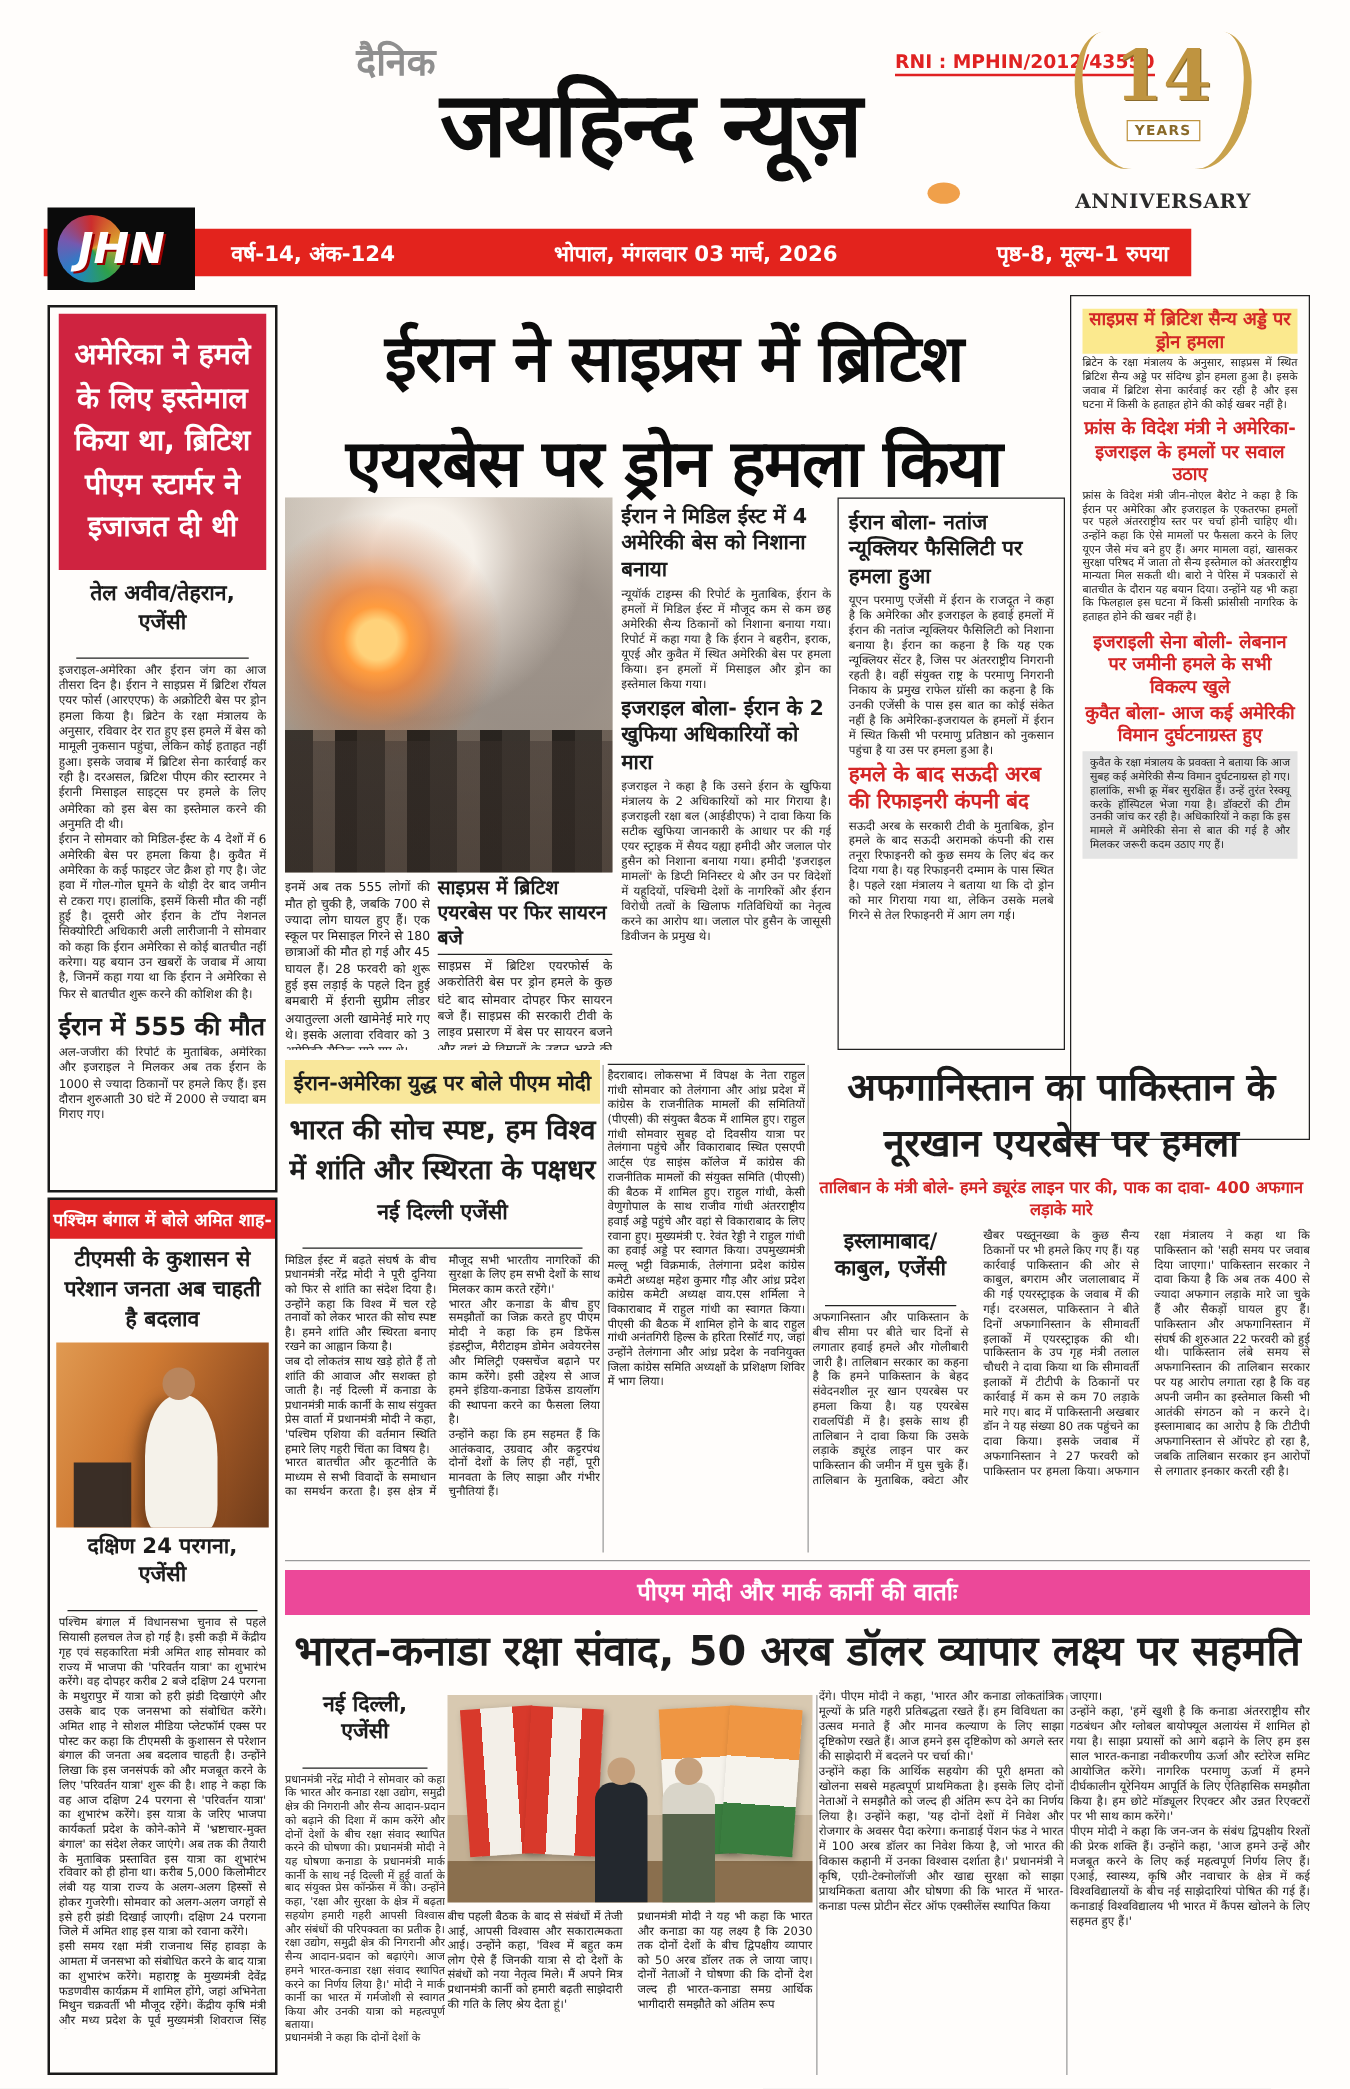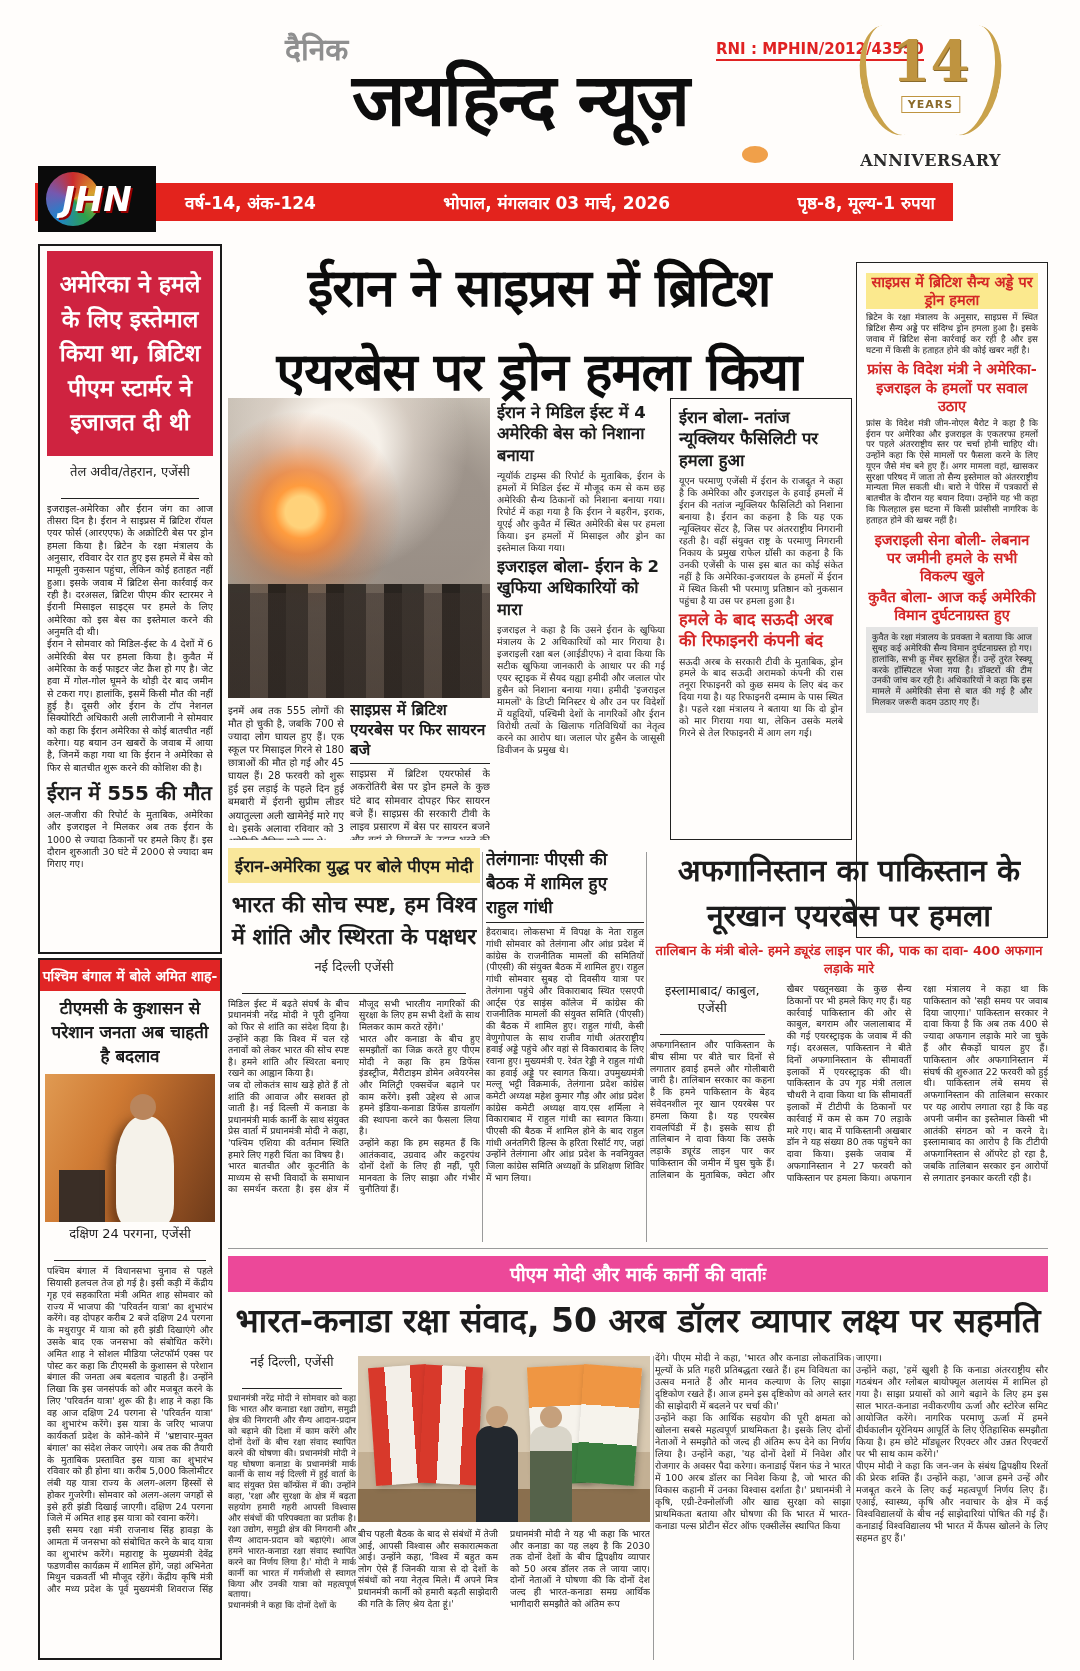--- a/index.html
+++ b/index.html
@@ -31,21 +31,21 @@
   .ib-left{margin-left:150px;}
   .ib-center{flex:1;text-align:center;}
   .ib-right{margin-right:18px;}
   .logo{left:38px;top:166px;width:118px;height:66px;background:#0b0b0b;display:flex;align-items:center;
         justify-content:center;z-index:5;}
   .logo .swirl{position:absolute;left:8px;top:6px;width:54px;height:54px;border-radius:50%;
         background:conic-gradient(#e33,#fb3,#3b5,#29e,#86c,#e33);opacity:.85;}
   .logo .txt{position:relative;color:#fff;font-size:34px;font-weight:bold;font-style:italic;text-shadow:2px 2px 0 #900;}
 
   
-  .dateline{font-weight:normal;font-size:13px;text-align:center;border-bottom:1.5px solid #222;
+  .dateline{font-weight:bold;font-size:17px;text-align:center;border-bottom:1.5px solid #222;
             padding-bottom:18px;margin:2px 14px 4px;}
   .rule{border-bottom:1.5px solid #222;margin:3px 0;}
   .vline{width:0;border-left:1px solid #9a9a9a;}
   .hline{height:0;border-top:1px solid #9a9a9a;}
 
   
   .boxA{left:38px;top:244px;width:184px;height:710px;border:2px solid #1a1a1a;box-sizing:border-box;padding:5px 7px;}
   .redbox{background:#cf2340;color:#fff;font-weight:bold;font-size:23px;line-height:1.5;text-align:center;
           padding:16px 6px;margin-bottom:6px;}
   .boxA .body{font-size:9.5px;line-height:1.3;}
@@ -76,21 +76,21 @@
       repeating-linear-gradient(90deg, rgba(40,35,30,.85) 0 22px, rgba(82,70,60,.65) 22px 40px, rgba(28,24,20,.9) 40px 58px);}
   .under-left{left:228px;top:704px;width:116px;height:136px;font-size:9.9px;line-height:1.32;}
   .under-right{left:350px;top:700px;width:140px;height:140px;}
   .under-right .sh{font-size:15.5px;font-weight:bold;line-height:1.3;}
   .under-right .bd{font-size:9.9px;line-height:1.32;margin-top:3px;}
   .col3{left:497px;top:400px;width:168px;height:440px;}
   .col3 .sh,.col4 .sh{font-size:16.5px;font-weight:bold;line-height:1.3;margin:2px 0 4px;}
   .col3 .bd,.col4 .bd{font-size:9.4px;line-height:1.27;}
   .col4{left:670px;top:398px;width:182px;height:442px;border:1.5px solid #222;box-sizing:border-box;padding:6px 8px;}
   .sh-red{color:#d42626;}
-  .rail{left:856px;top:262px;width:192px;height:676px;border:1.5px solid #222;box-sizing:border-box;padding:8px 9px;}
+  .rail{left:856px;top:236px;width:192px;height:676px;border:1.5px solid #222;box-sizing:border-box;padding:8px 9px;}
   .rail .rhead{color:#d42626;font-weight:bold;font-size:14.5px;line-height:1.25;text-align:center;margin:2px 0 3px;}
   .rail .rhead.hl{background:#fbe98e;}
   .rail .rbody{font-size:8.7px;line-height:1.24;margin-bottom:5px;}
   .rail .rbody.gray{background:#e4e4e4;padding:5px 6px;}
 
   
   .pmmodi{left:228px;top:848px;width:252px;height:396px;}
   .kicker-yellow{background:#f9e79b;font-weight:bold;font-size:16.5px;text-align:center;padding:6px 2px;}
   .pmmodi .headline{font-size:22px;font-weight:bold;line-height:1.45;text-align:center;margin:6px 0 4px;}
   .pmmodi .cols{column-count:2;column-gap:10px;font-size:9.2px;line-height:1.26;height:252px;overflow:hidden;}
@@ -219,21 +219,20 @@
     <div class="cols just pre">मिडिल ईस्ट में बढ़ते संघर्ष के बीच प्रधानमंत्री नरेंद्र मोदी ने पूरी दुनिया को फिर से शांति का संदेश दिया है। उन्होंने कहा कि विश्व में चल रहे तनावों को लेकर भारत की सोच स्पष्ट है। हमने शांति और स्थिरता बनाए रखने का आह्वान किया है।
 जब दो लोकतंत्र साथ खड़े होते हैं तो शांति की आवाज और सशक्त हो जाती है। नई दिल्ली में कनाडा के प्रधानमंत्री मार्क कार्नी के साथ संयुक्त प्रेस वार्ता में प्रधानमंत्री मोदी ने कहा, 'पश्चिम एशिया की वर्तमान स्थिति हमारे लिए गहरी चिंता का विषय है।
 भारत बातचीत और कूटनीति के माध्यम से सभी विवादों के समाधान का समर्थन करता है। इस क्षेत्र में मौजूद सभी भारतीय नागरिकों की सुरक्षा के लिए हम सभी देशों के साथ मिलकर काम करते रहेंगे।'
 भारत और कनाडा के बीच हुए समझौतों का जिक्र करते हुए पीएम मोदी ने कहा कि हम डिफेंस इंडस्ट्रीज, मैरीटाइम डोमेन अवेयरनेस और मिलिट्री एक्सचेंज बढ़ाने पर काम करेंगे। इसी उद्देश्य से आज हमने इंडिया-कनाडा डिफेंस डायलॉग की स्थापना करने का फैसला लिया है।
 उन्होंने कहा कि हम सहमत हैं कि आतंकवाद, उग्रवाद और कट्टरपंथ दोनों देशों के लिए ही नहीं, पूरी मानवता के लिए साझा और गंभीर चुनौतियां हैं।</div>
   </div>
 
   <div class="abs vline" style="left:482px;top:852px;height:390px;"></div>
 
   <div class="abs tel clip">
-    <div class="headline">तेलंगानाः पीएसी की बैठक में शामिल हुए राहुल गांधी</div>
     <div class="rule"></div>
     <div class="bd just clip">हैदराबाद। लोकसभा में विपक्ष के नेता राहुल गांधी सोमवार को तेलंगाना और आंध्र प्रदेश में कांग्रेस के राजनीतिक मामलों की समितियों (पीएसी) की संयुक्त बैठक में शामिल हुए। राहुल गांधी सोमवार सुबह दो दिवसीय यात्रा पर तेलंगाना पहुंचे और विकाराबाद स्थित एसएपी आर्ट्स एंड साइंस कॉलेज में कांग्रेस की राजनीतिक मामलों की संयुक्त समिति (पीएसी) की बैठक में शामिल हुए। राहुल गांधी, केसी वेणुगोपाल के साथ राजीव गांधी अंतरराष्ट्रीय हवाई अड्डे पहुंचे और वहां से विकाराबाद के लिए रवाना हुए। मुख्यमंत्री ए. रेवंत रेड्डी ने राहुल गांधी का हवाई अड्डे पर स्वागत किया। उपमुख्यमंत्री मल्लू भट्टी विक्रमार्क, तेलंगाना प्रदेश कांग्रेस कमेटी अध्यक्ष महेश कुमार गौड़ और आंध्र प्रदेश कांग्रेस कमेटी अध्यक्ष वाय.एस शर्मिला ने विकाराबाद में राहुल गांधी का स्वागत किया। पीएसी की बैठक में शामिल होने के बाद राहुल गांधी अनंतगिरी हिल्स के हरिता रिसॉर्ट गए, जहां उन्होंने तेलंगाना और आंध्र प्रदेश के नवनियुक्त जिला कांग्रेस समिति अध्यक्षों के प्रशिक्षण शिविर में भाग लिया।</div>
   </div>
 
   <div class="abs vline" style="left:646px;top:852px;height:390px;"></div>
 
   <div class="abs afg clip">
     <div class="headline">अफगानिस्तान का पाकिस्तान के नूरखान एयरबेस पर हमला</div>
     <div class="subhead">तालिबान के मंत्री बोले- हमने ड्यूरंड लाइन पार की, पाक का दावा- 400 अफगान लड़ाके मारे</div>
     <div class="cols just">

